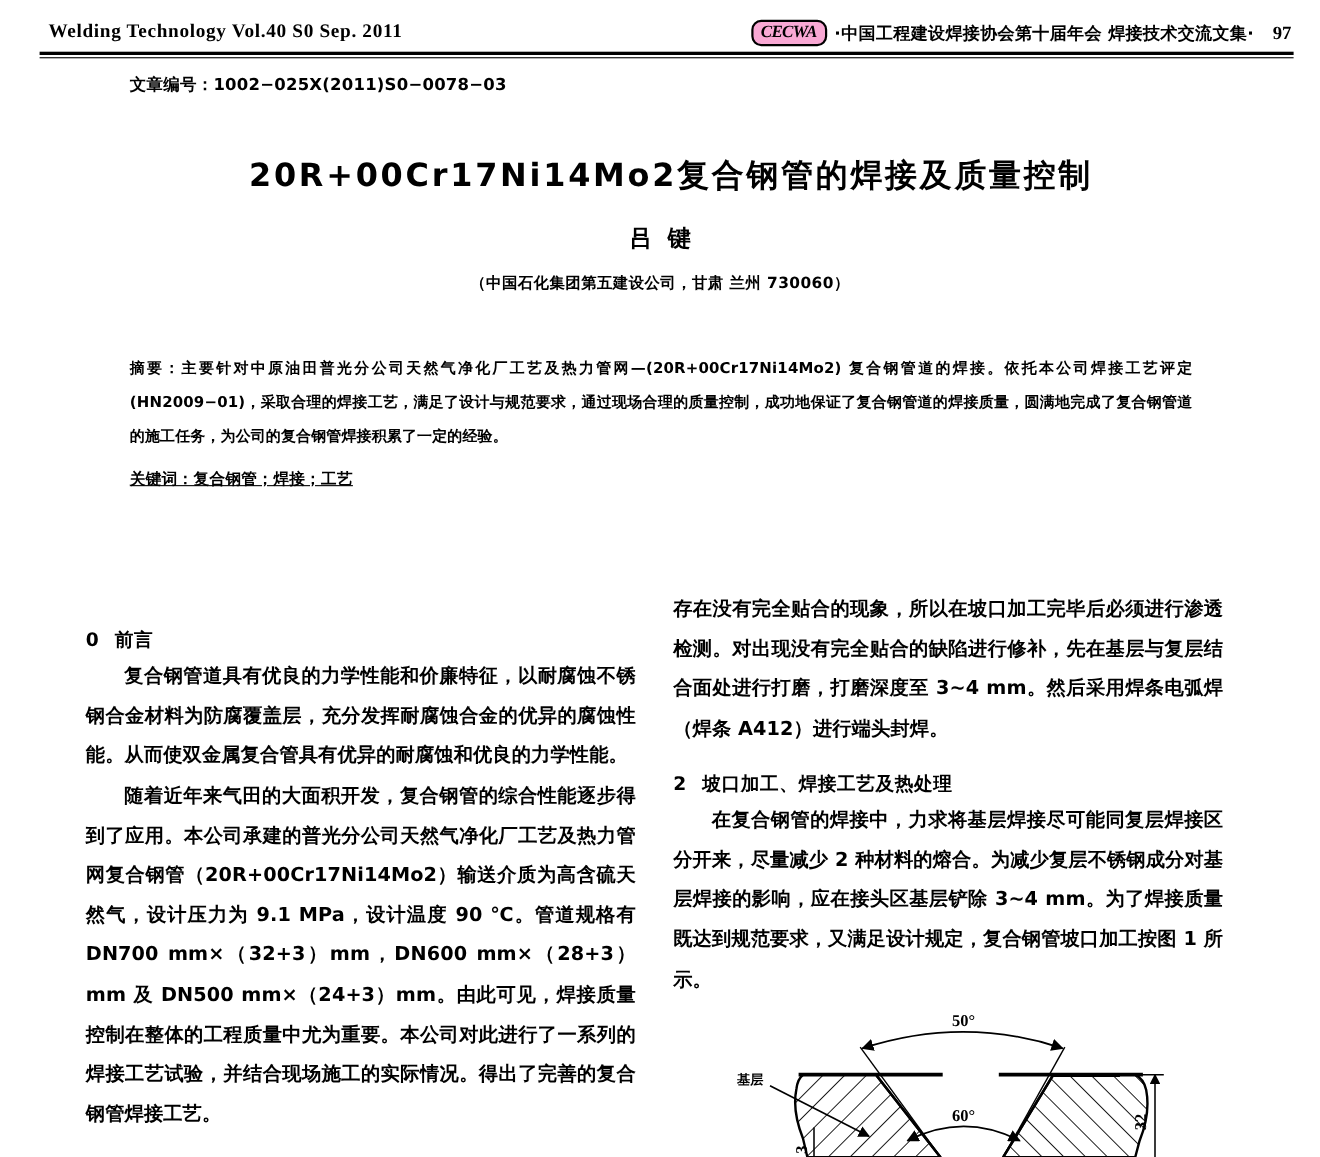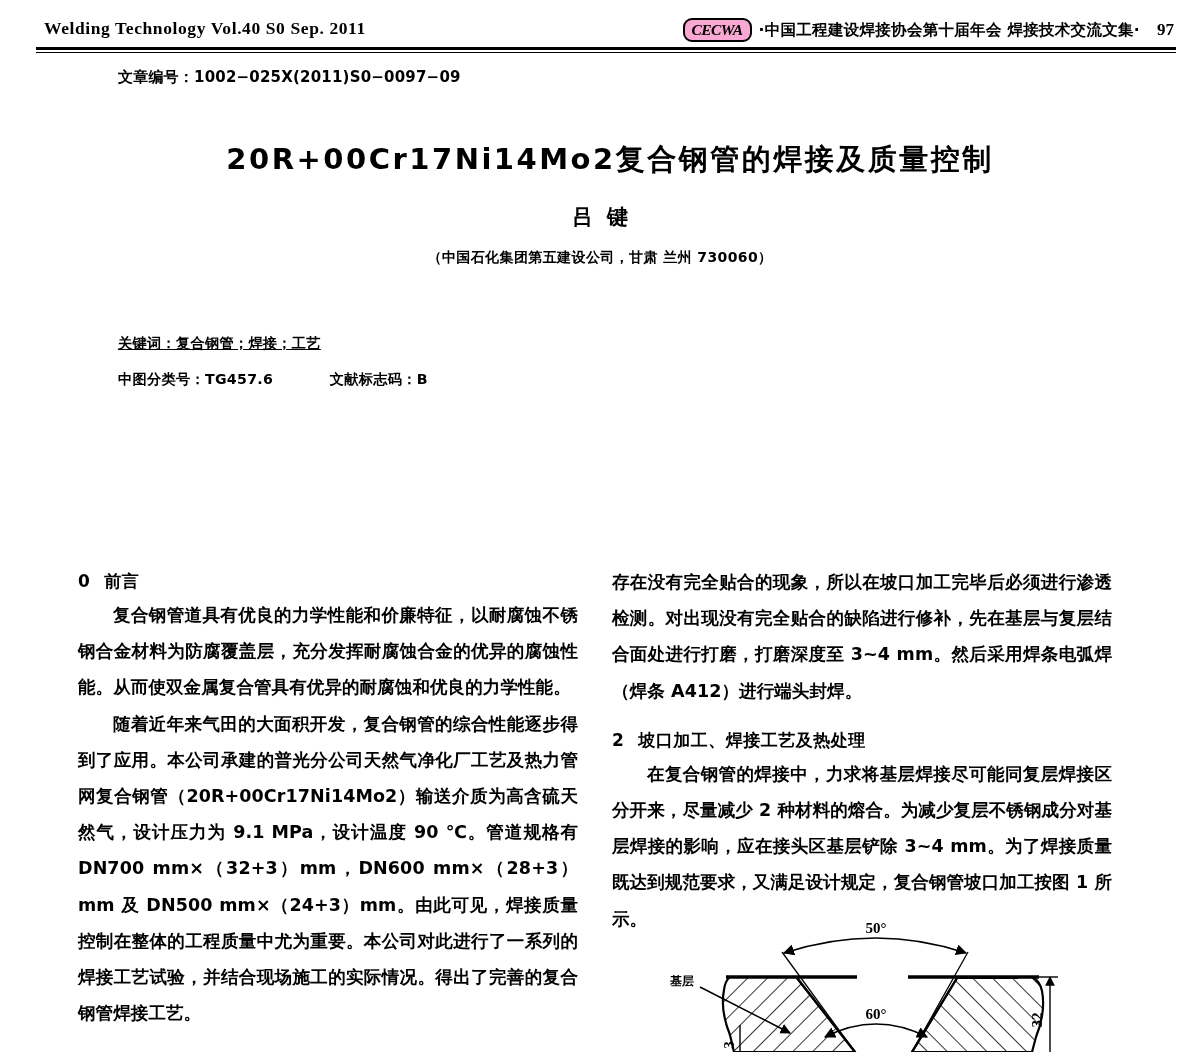--- a/index.html
+++ b/index.html
@@ -188,21 +188,21 @@
     margin: 0;
     font-family: "DejaVu Sans", "Liberation Sans", sans-serif;
     font-size: 17.5px;
     font-weight: 700;
     line-height: 36.2px;
     text-align: justify;
     text-justify: inter-character;
     text-indent: 2em;
     letter-spacing: 0.1px;
   }
-  p.body.cont { text-indent: 0; margin-top: 28px; }
+  p.body.cont { text-indent: 0; }
   .sec-gap { height: 20px; }
 
   
   .figure {
     position: absolute;
     left: 612px;
     top: 915px;
     width: 540px;
     height: 137px;
   }
@@ -227,33 +227,29 @@
     <div class="journal-info">Welding Technology  Vol.40  S0   Sep. 2011</div>
     <div class="conf-block">
       <span class="cecwa-logo">CECWA</span>
       <span class="conf-text">·中国工程建设焊接协会第十届年会  焊接技术交流文集·</span>
       <span class="page-num">97</span>
     </div>
   </div>
   <div class="head-rule"></div>
   <div class="head-rule2"></div>
 
-  <div class="article-no">文章编号：1002−025X(2011)S0−0097−09</div>
+  <div class="article-no">文章编号：1002−025X(2011)S0−0078−03</div>
 
   <h1 class="title">20R+00Cr17Ni14Mo2复合钢管的焊接及质量控制</h1>
   <div class="author">吕键</div>
   <div class="affiliation">（中国石化集团第五建设公司，甘肃 兰州 730060）</div>
 
   <div class="abstract-block">
+    <div class="abstract-text">摘要：主要针对中原油田普光分公司天然气净化厂工艺及热力管网—(20R+00Cr17Ni14Mo2) 复合钢管道的焊接。依托本公司焊接工艺评定 (HN2009−01)，采取合理的焊接工艺，满足了设计与规范要求，通过现场合理的质量控制，成功地保证了复合钢管道的焊接质量，圆满地完成了复合钢管道的施工任务，为公司的复合钢管焊接积累了一定的经验。</div>
     <div class="keywords">关键词：复合钢管；焊接；工艺</div>
-    <div class="classno">
-      <span>中图分类号：TG457.6</span>
-      <span class="gap"></span>
-      <span>文献标志码：B</span>
-    </div>
   </div>
 
   <div class="col col-left">
     <div class="sec-head">
       <span class="num">0</span><span>前言</span>
     </div>
     <p class="body">复合钢管道具有优良的力学性能和价廉特征，以耐腐蚀不锈钢合金材料为防腐覆盖层，充分发挥耐腐蚀合金的优异的腐蚀性能。从而使双金属复合管具有优异的耐腐蚀和优良的力学性能。</p>
     <p class="body">随着近年来气田的大面积开发，复合钢管的综合性能逐步得到了应用。本公司承建的普光分公司天然气净化厂工艺及热力管网复合钢管（20R+00Cr17Ni14Mo2）输送介质为高含硫天然气，设计压力为 9.1 MPa，设计温度 90 ℃。管道规格有 DN700 mm×（32+3）mm，DN600 mm×（28+3）mm 及 DN500 mm×（24+3）mm。由此可见，焊接质量控制在整体的工程质量中尤为重要。本公司对此进行了一系列的焊接工艺试验，并结合现场施工的实际情况。得出了完善的复合钢管焊接工艺。</p>
   </div>
 

